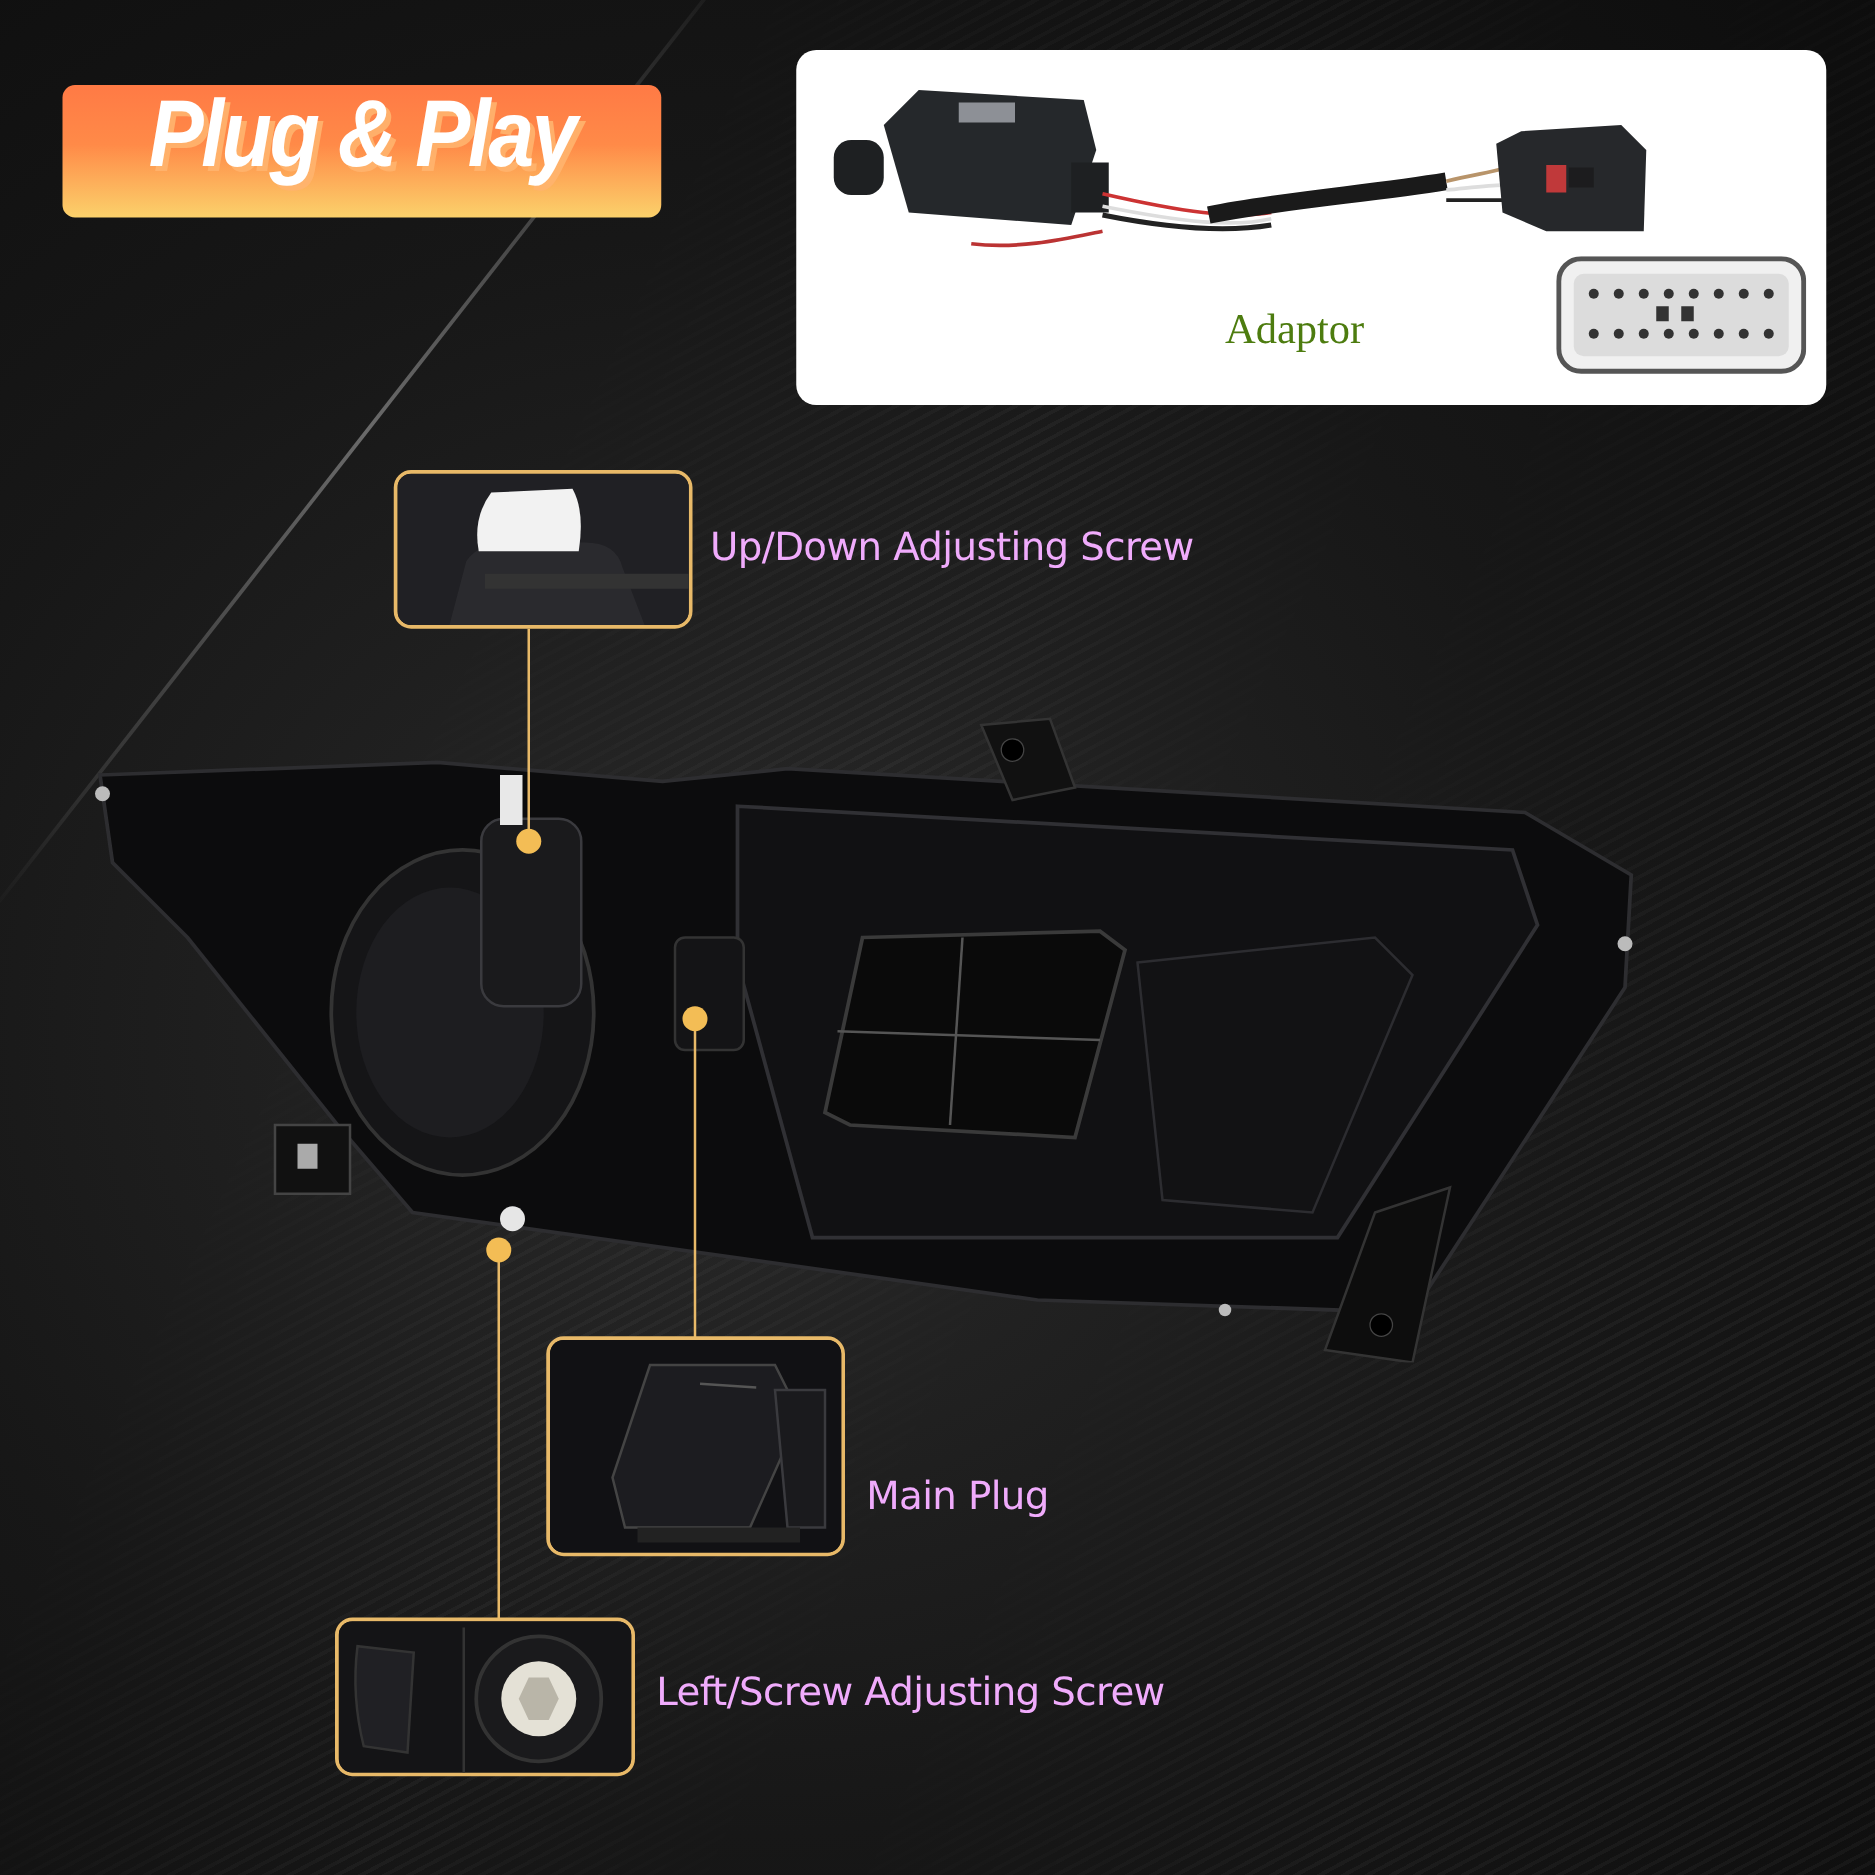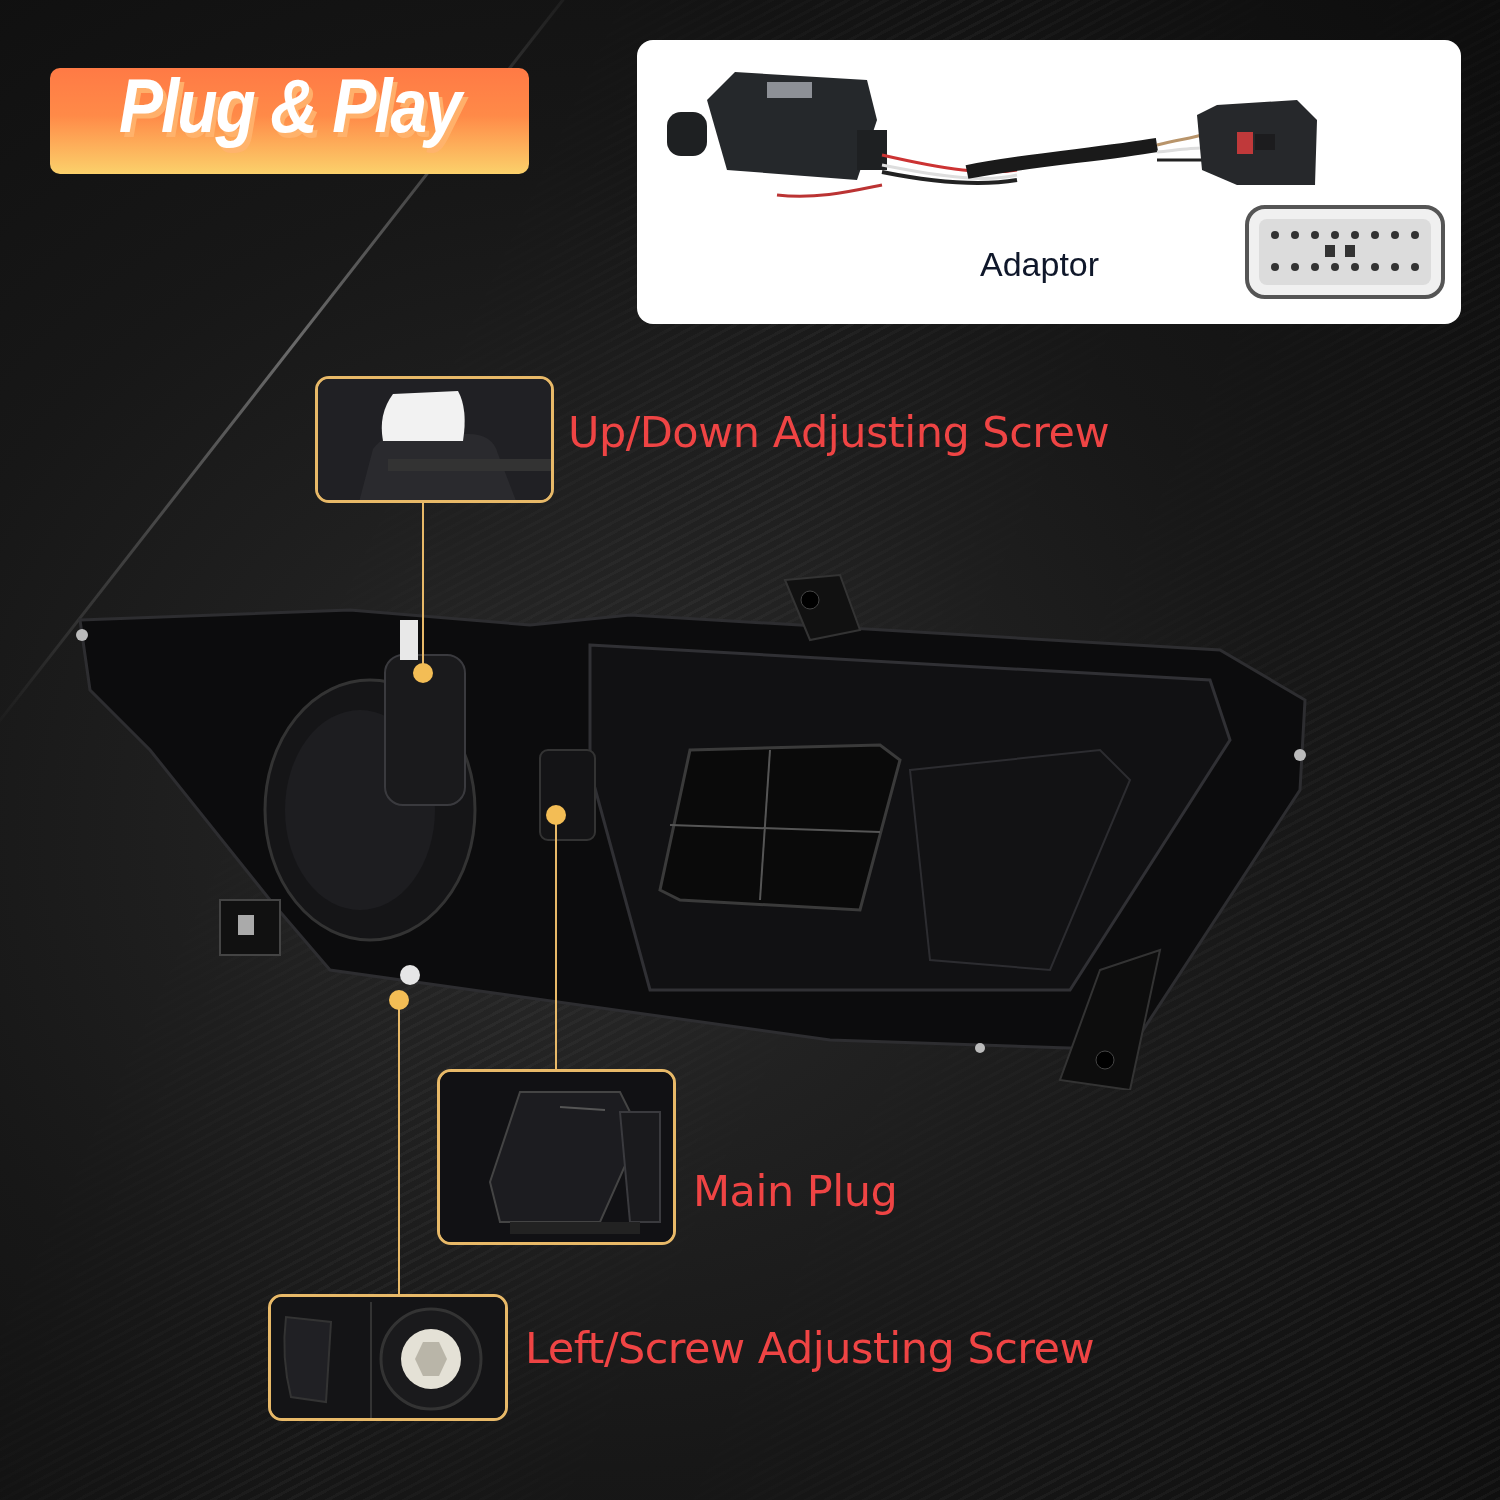--- a/index.html
+++ b/index.html
@@ -39,37 +39,37 @@
     text-shadow:4px 4px 0 rgba(255,180,110,0.9);
     transform:scaleY(1.15);
   }
 
   
   .adaptor-card {
     position:absolute; left:637px; top:40px; width:824px; height:284px;
     background:#ffffff; border-radius:16px; overflow:hidden;
   }
   .adaptor-label {
-    position:absolute; left:343px; top:205px; font-size:34px; color:#0f172a;
-    font-family:Liberation Sans, sans-serif;
+    position:absolute; left:343px; top:205px; font-size:34px; color:#4d7c0f;
+    font-family:Liberation Serif, serif;
   }
   .harness { position:absolute; left:20px; top:20px; }
   .connector-face { position:absolute; left:608px; top:165px; }
 
   
   .headlight { position:absolute; left:70px; top:570px; }
 
   
   .callout-box {
     position:absolute; border:3px solid #e8b968; border-radius:14px; overflow:hidden;
     background:#1b1b1d; box-sizing:border-box;
   }
   .callout-label {
-    position:absolute; color:#ef4444; font-size:43px; font-family:"DejaVu Sans", sans-serif;
-    white-space:nowrap; letter-spacing:-0.5px;
+    position:absolute; color:#f0abfc; font-size:31px; font-family:"DejaVu Sans", sans-serif;
+    white-space:nowrap; letter-spacing:-0.5px;margin-top:13px;
   }
   .leader { position:absolute; background:#e8b968; width:2px; }
   .dot {
     position:absolute; width:20px; height:20px; border-radius:50%;
     background:#f3bd55; transform:translate(-50%,-50%);
   }
 </style>
 </head>
 <body>
 

